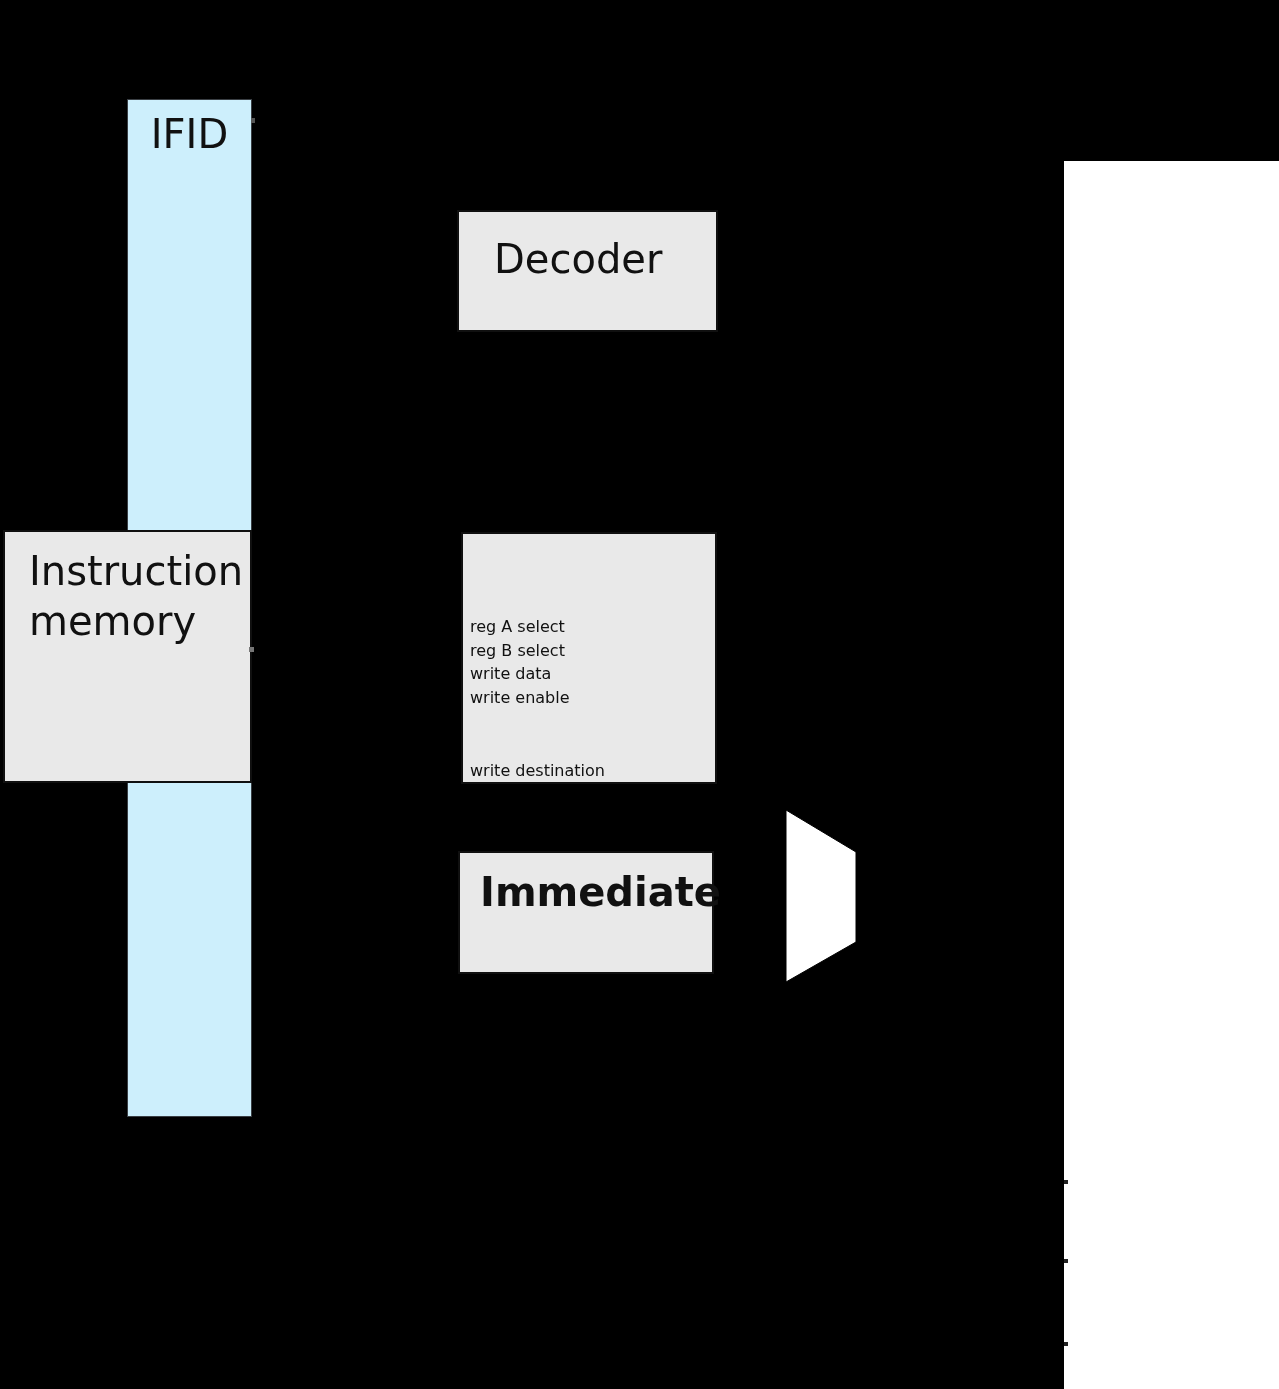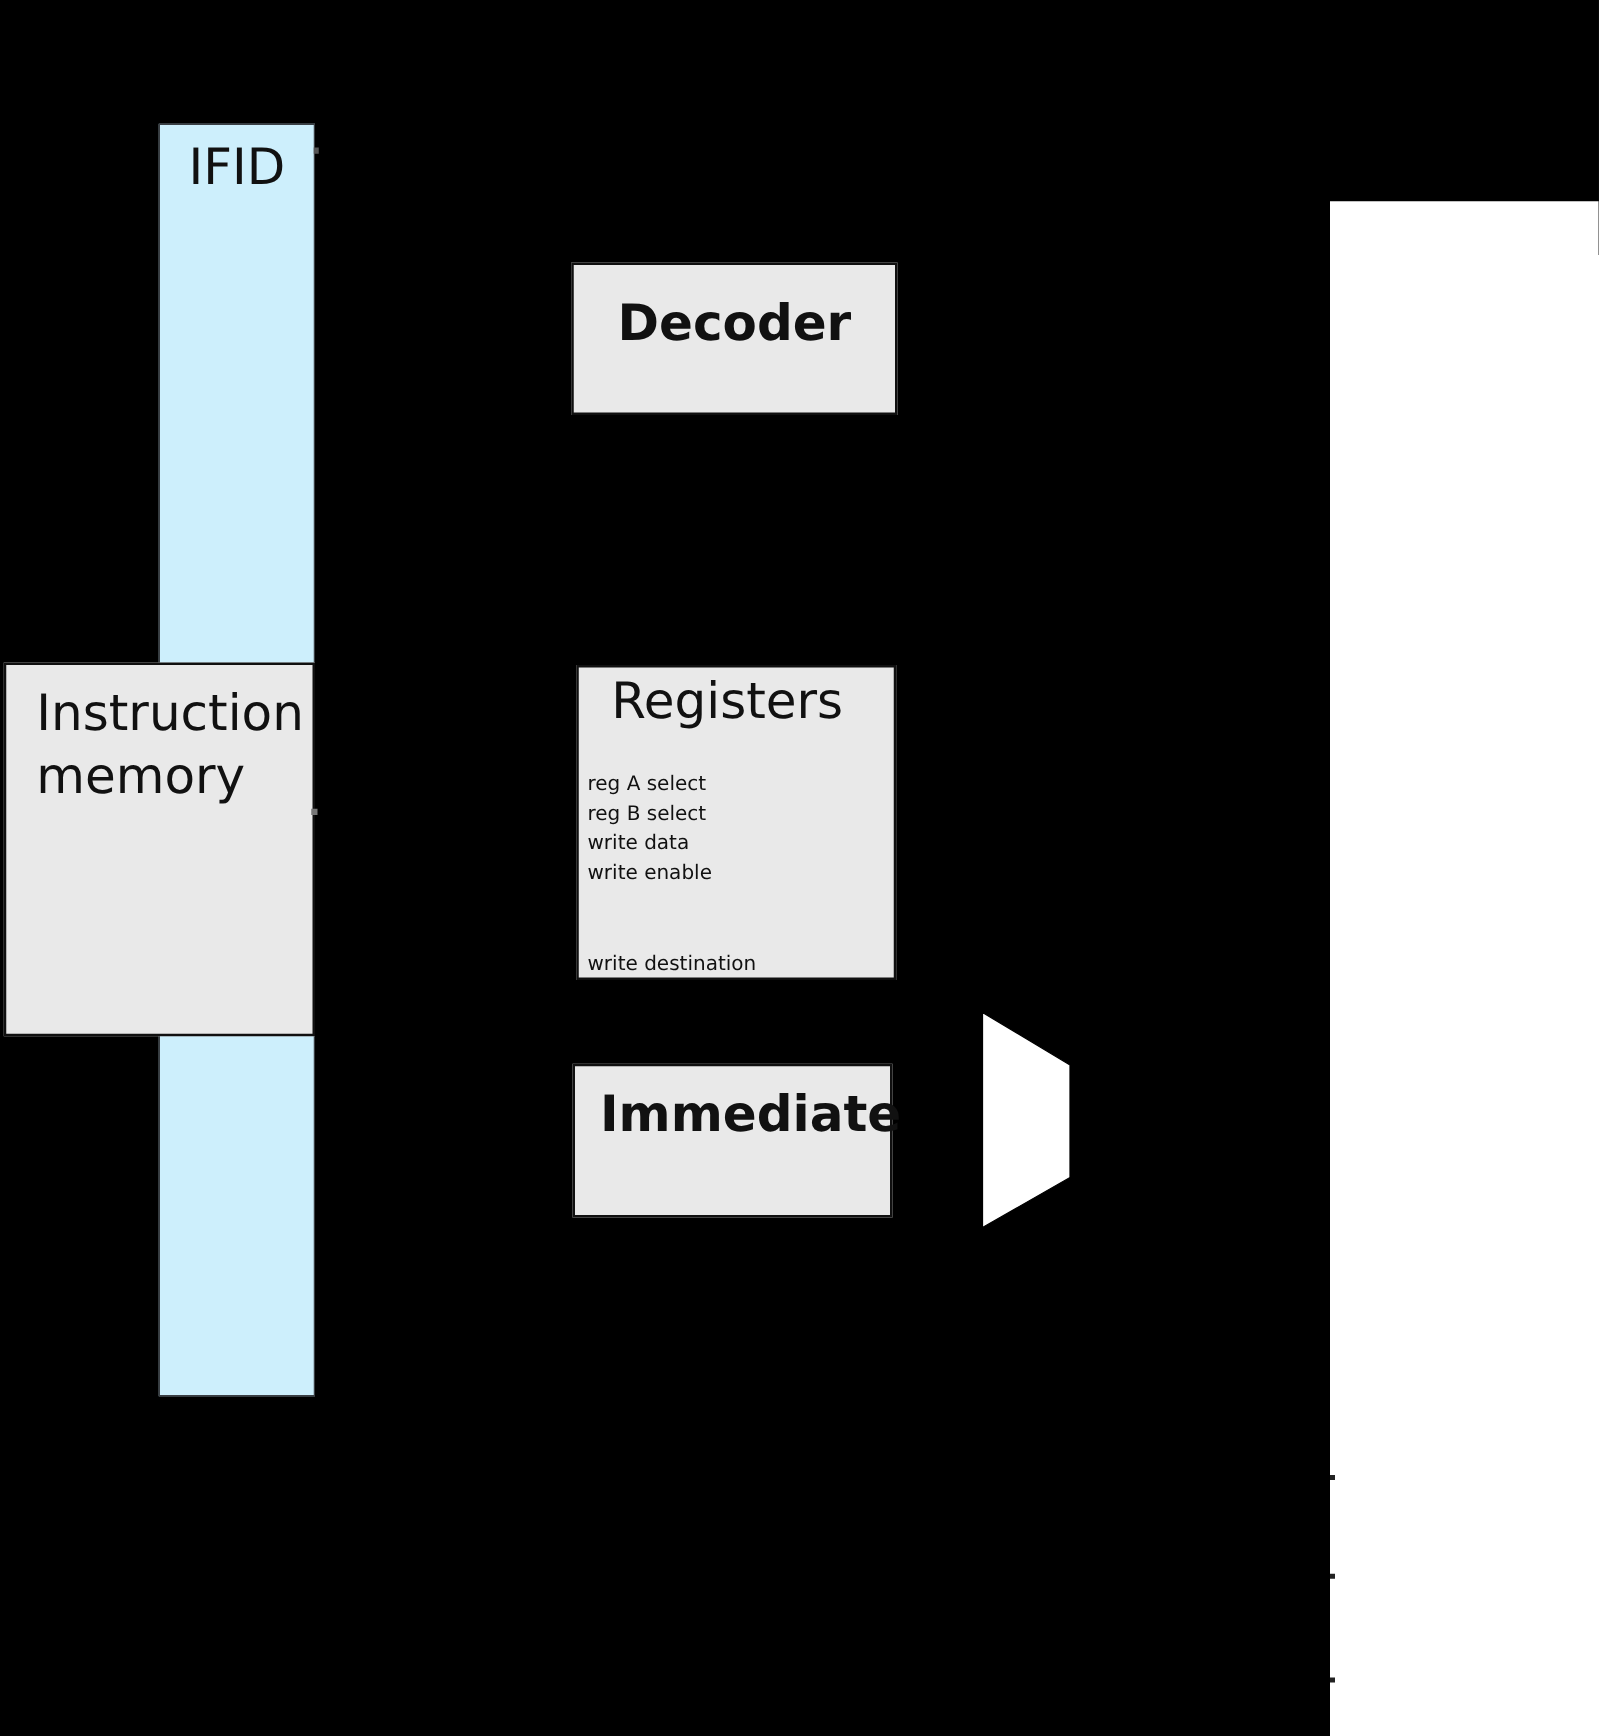--- a/index.html
+++ b/index.html
@@ -43,22 +43,22 @@
     line-height:1.1;
   }
   .block{
     position:absolute;
     background:var(--block-fill);
     border:2px solid var(--block-border);
     box-sizing:border-box;
     color:var(--text);
   }
   .block.decoder{left:457px;top:210px;width:261px;height:122px;}
-  .block.decoder .block-label{margin:24px 0 0 35px;font-size:40px;font-weight:bold;}
-  .block.imem{left:3px;top:530px;width:249px;height:299px;}
+  .block.decoder .block-label{margin:24px 0 0 35px;font-size:40px;}
+  .block.imem{left:3px;top:530px;width:249px;height:253px;}
   .block.imem .block-label{margin:14px 0 0 24px;font-size:40px;line-height:1.25;width:205px;}
   .block.registers{left:461px;top:532px;width:256px;height:252px;}
   .block.registers .block-title{margin:4px 0 0 26px;font-size:40px;}
   .block.immediate{left:458px;top:851px;width:256px;height:123px;font-weight:bold;}
   .block.immediate .block-label{margin:16px 0 0 20px;font-size:40px;}
   .port-label{
     position:absolute;
     left:7px;
     font-size:16px;
     line-height:20px;
@@ -98,21 +98,20 @@
 
   <div class="block decoder">
     <div class="block-label">Decoder</div>
   </div>
 
   <div class="block imem">
     <div class="block-label">Instruction memory</div>
   </div>
 
   <div class="block registers">
-    <div class="block-title">Registers</div>
     <div class="port-label port-a">reg A select</div>
     <div class="port-label port-b">reg B select</div>
     <div class="port-label port-wd">write data</div>
     <div class="port-label port-we">write enable</div>
     <div class="port-label port-wdest">write destination</div>
   </div>
 
   <div class="block immediate">
     <div class="block-label">Immediate</div>
   </div>

